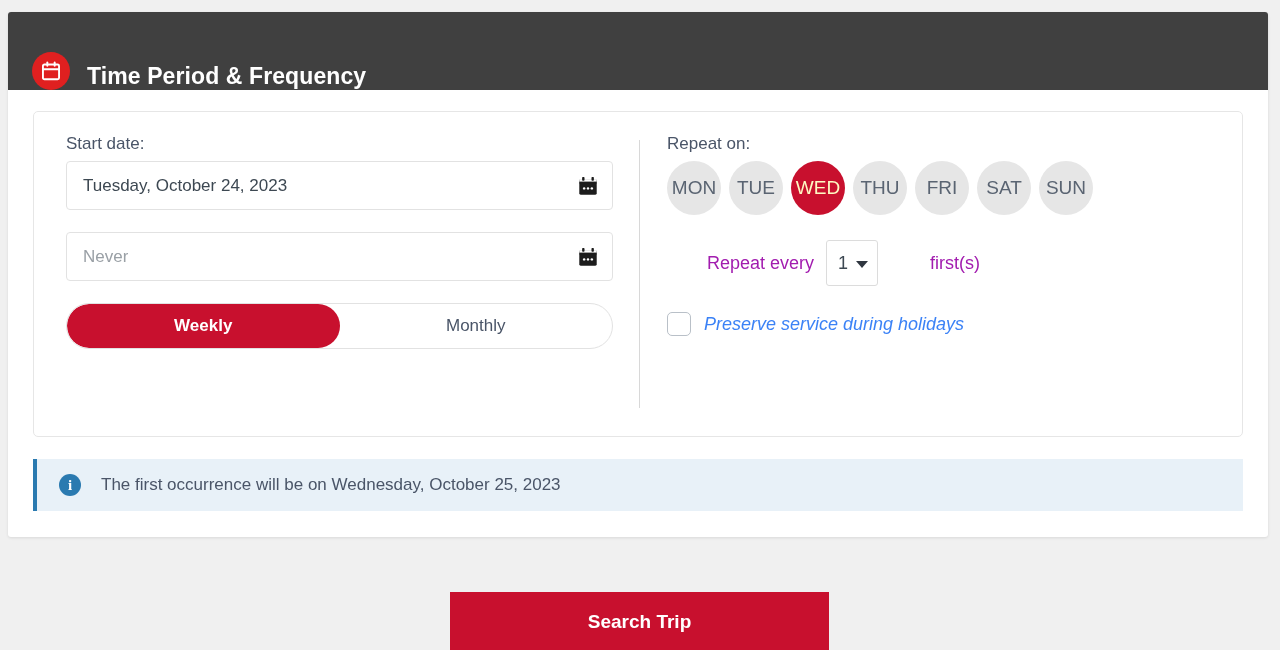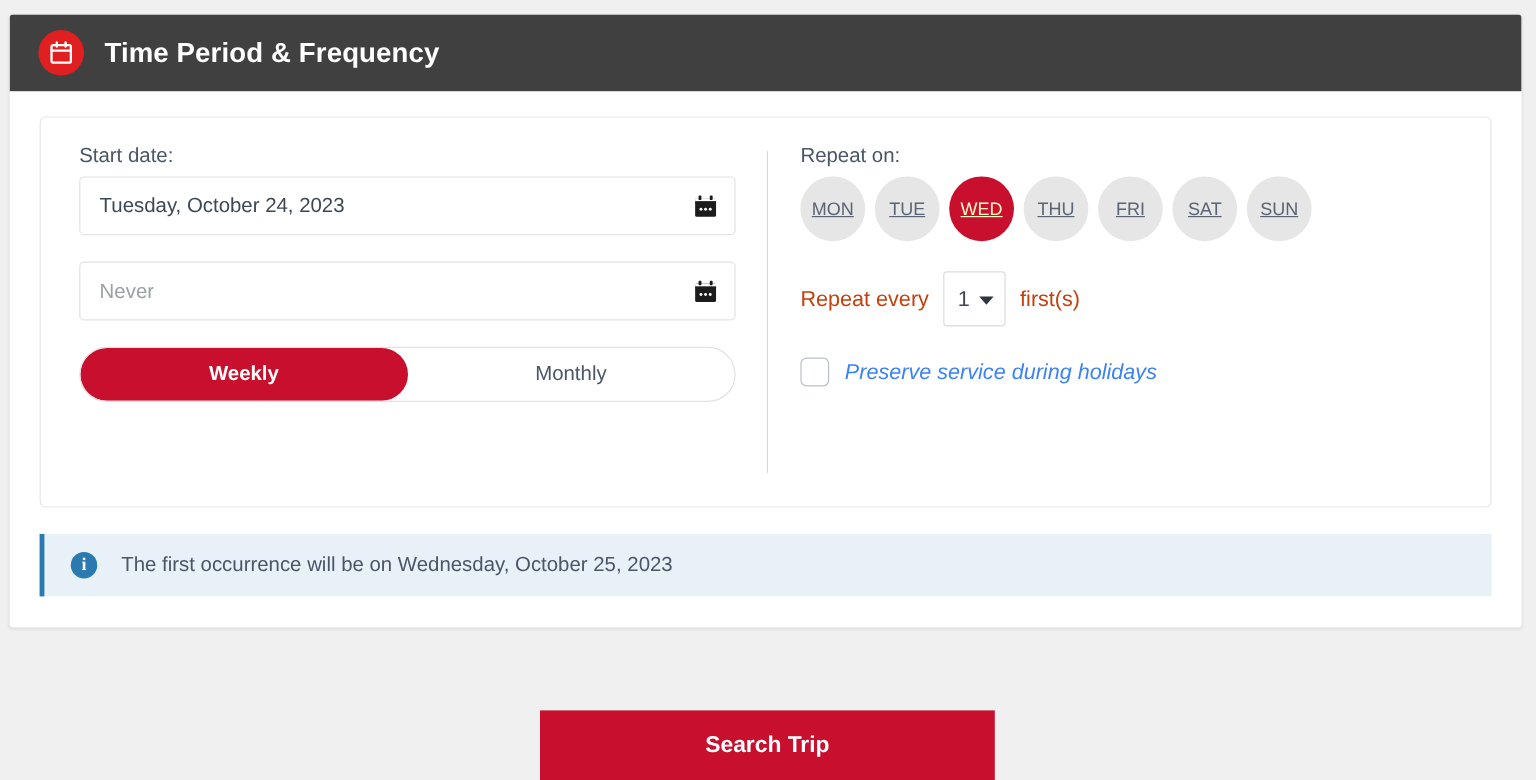--- a/index.html
+++ b/index.html
@@ -23,24 +23,24 @@
     left: 8px; top: 12px;
     width: 1260px;
     background: #ffffff;
     border-radius: 3px;
     box-shadow: 0 1px 3px rgba(0,0,0,0.10);
     overflow: hidden;
   }
 
   
   .card-header {
-    height: 64px;
+    height: 78px;
     background: #404040;
     display: flex;
-    align-items: center;
+    align-items: flex-end;
     padding-left: 24px;
   }
   .header-icon {
     width: 38px; height: 38px;
     border-radius: 50%;
     background: #e02020;
     display: flex;
     align-items: center;
     justify-content: center;
     flex: none;
@@ -148,43 +148,43 @@
     display: flex;
     gap: 8px;
     margin-top: 4px;
     margin-bottom: 25px;
   }
   .day {
     width: 54px; height: 54px;
     border-radius: 50%;
     background: #e6e6e6;
     color: #5a6472;
-    font-size: 15px;
-    display: flex;
-    align-items: center;
-    justify-content: center;
-    cursor: pointer;
-    flex: none;
-    text-decoration: underline;
+    font-size: 19px;
+    display: flex;
+    align-items: center;
+    justify-content: center;
+    cursor: pointer;
+    flex: none;
   }
   .day.selected {
     background: #c8102e;
     color: #fef9c3;
   }
 
   
   .repeat-row {
     display: flex;
     align-items: center;
     gap: 12px;
     margin-bottom: 26px;
   }
   .repeat-text {
     font-size: 18px;
-    color: #c2410c;
+    color: #a21caf;
+    margin-left: 40px;
   }
   .mini-select {
     position: relative;
     width: 52px; height: 46px;
     border: 1px solid #dcdcdc;
     border-radius: 3px;
     background: #fff;
     display: flex;
     align-items: center;
     padding-left: 11px;

